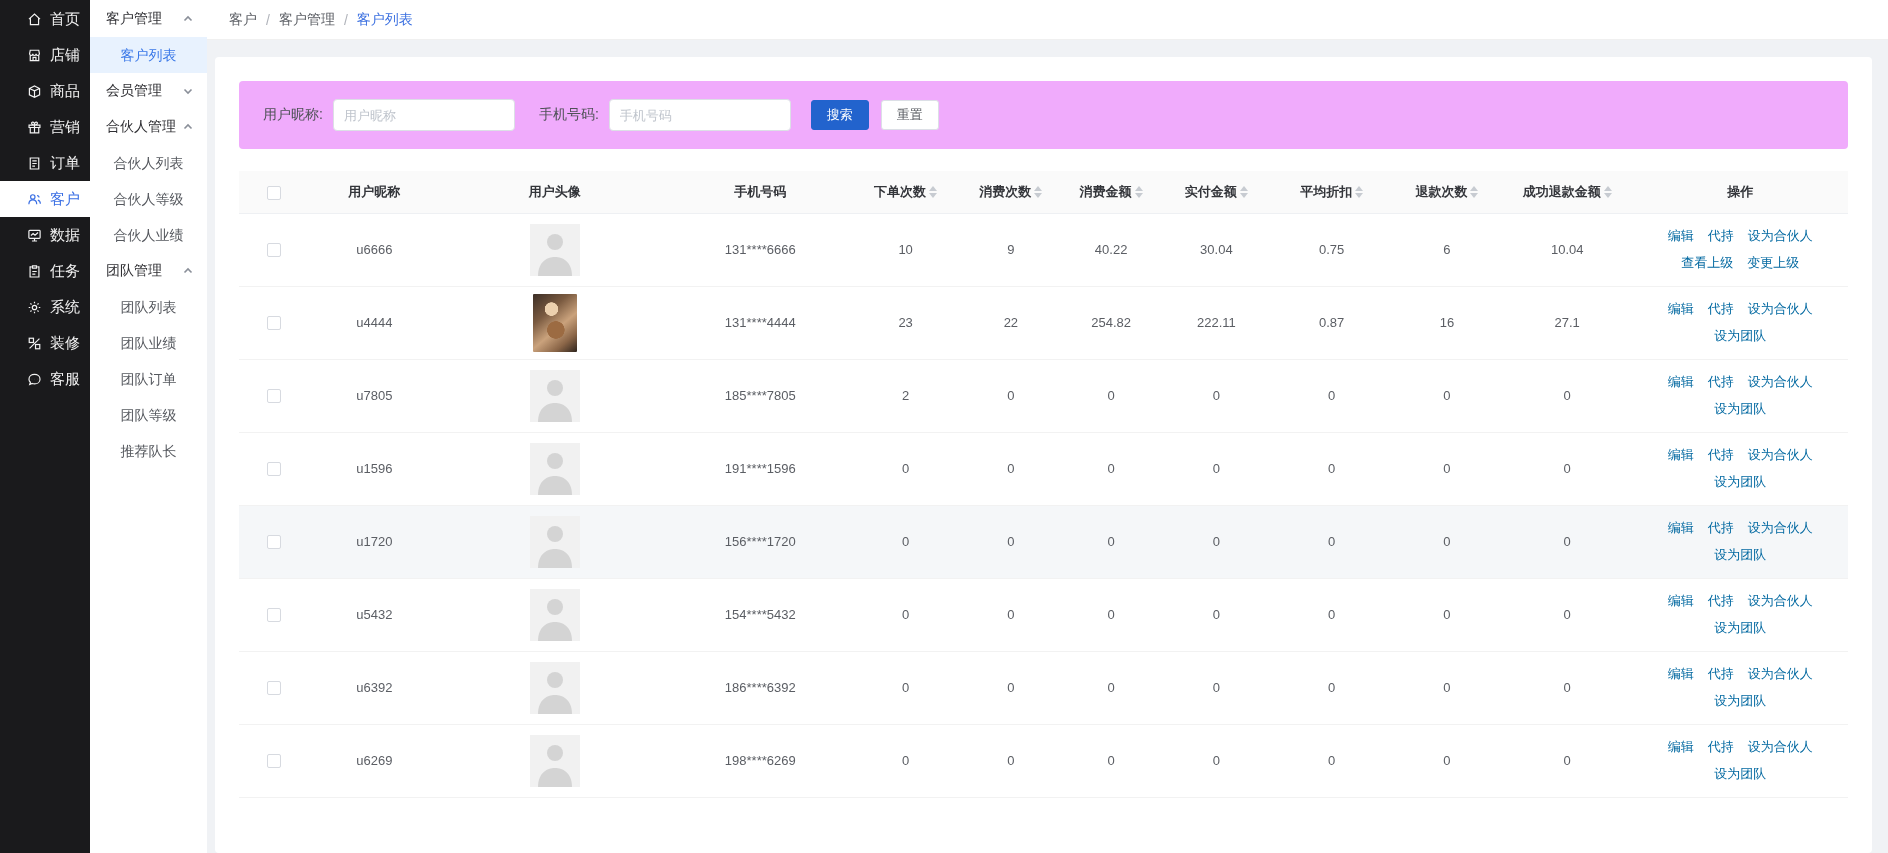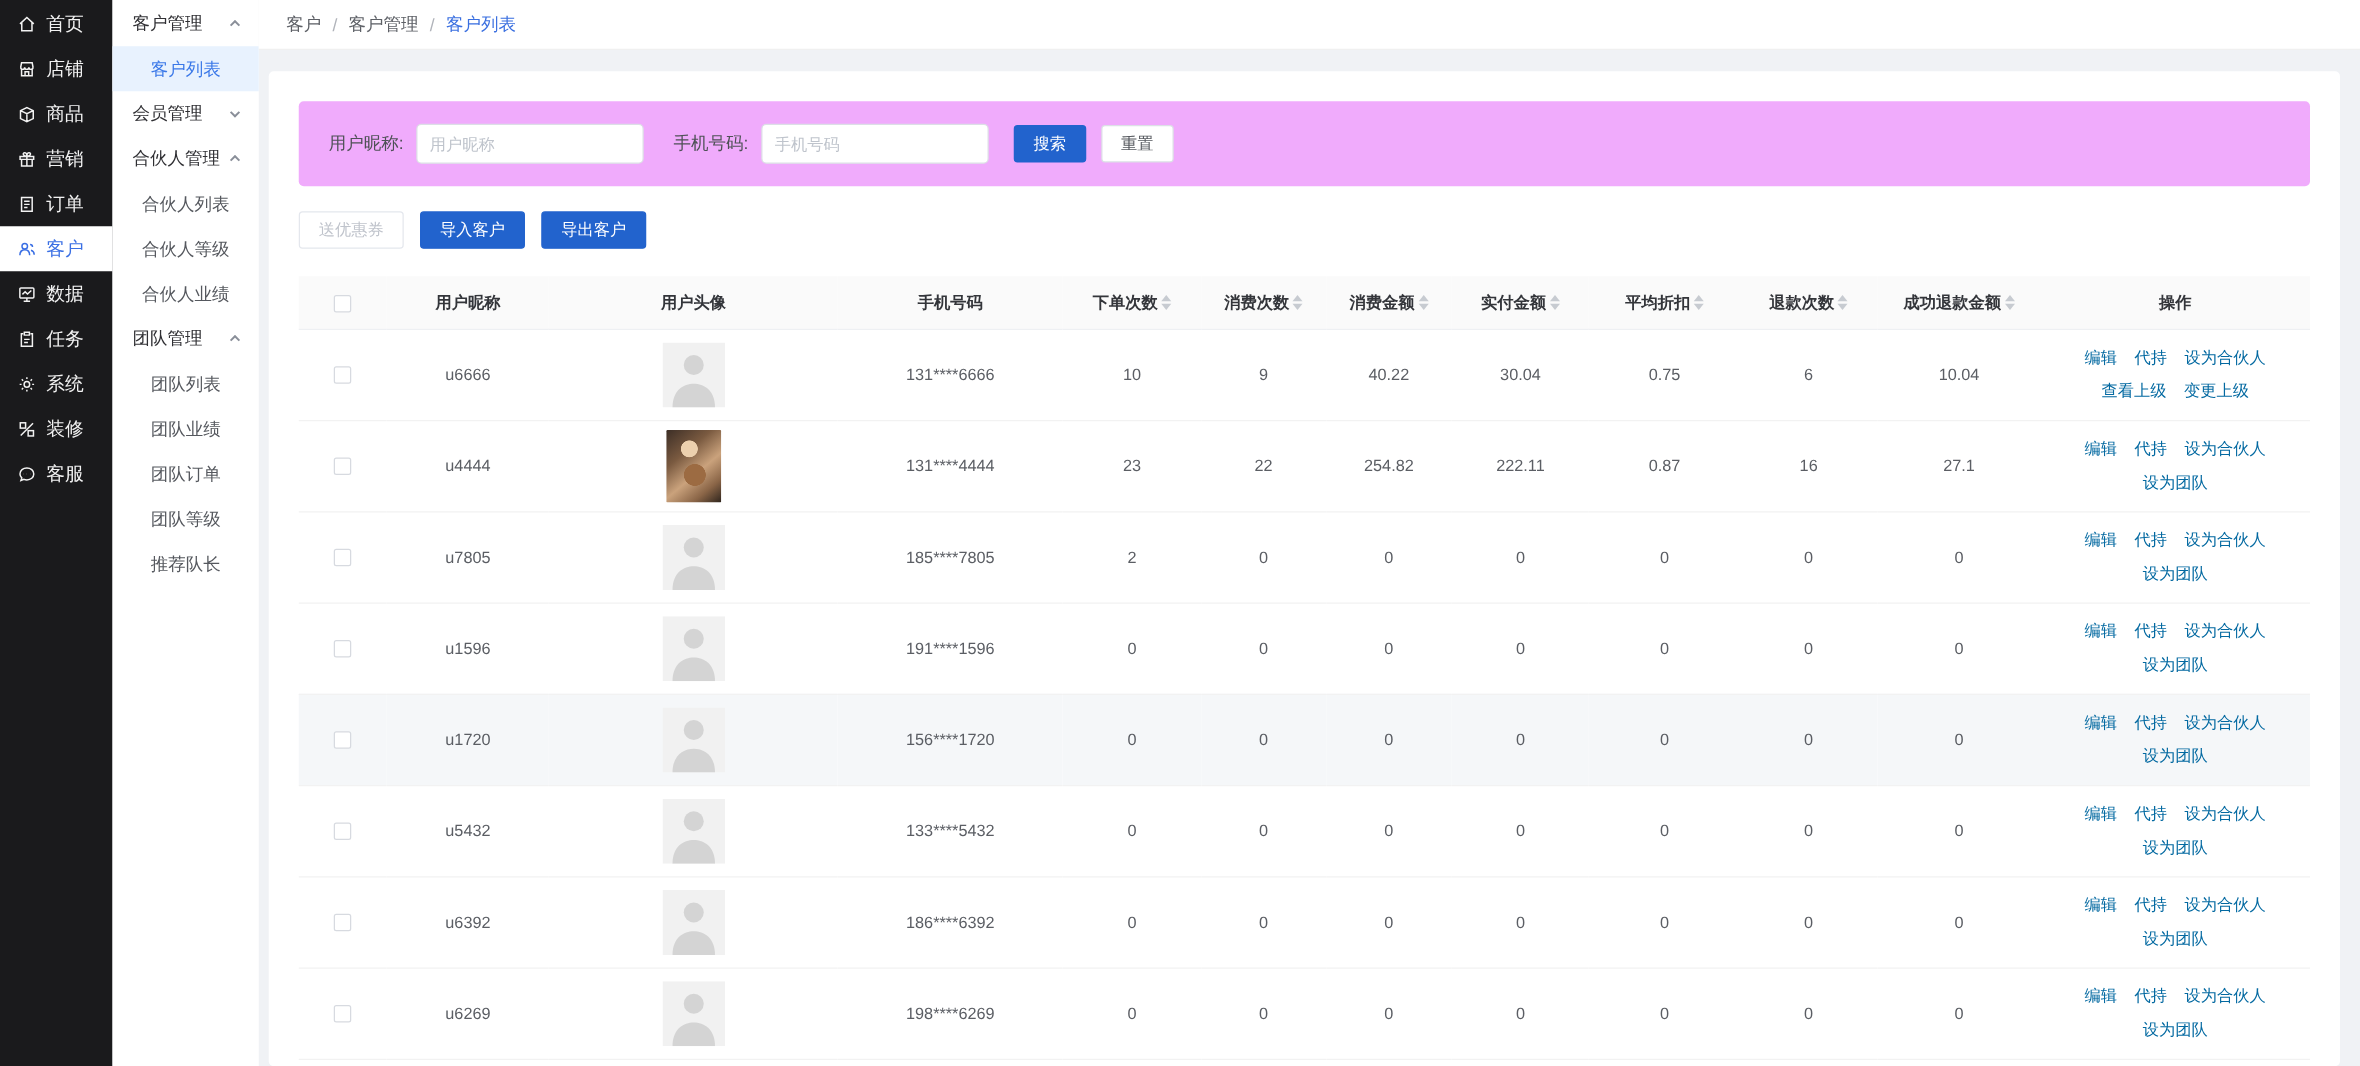--- a/index.html
+++ b/index.html
@@ -3,21 +3,21 @@
 <meta charset="utf-8">
 <style>
   * { margin:0; padding:0; box-sizing:border-box; }
   html,body { width:1888px; height:853px; overflow:hidden; }
   body { font-family:"Liberation Sans", sans-serif; font-size:14px; color:#303133; background:#f0f2f5; position:relative; }
 
   .app { display:flex; width:100%; height:100%; }
 
   
   .primary-nav { width:90px; background:#1a1a1c; height:100%; flex:0 0 90px; padding-top:1px; }
-  .pitem { display:flex; align-items:center; gap:7px; height:36px; padding-left:13px; color:#f2f2f2; font-size:15px; cursor:pointer; }
+  .pitem { display:flex; align-items:center; gap:7px; height:36px; padding-left:26px; color:#f2f2f2; font-size:15px; cursor:pointer; }
   .pitem .picon { display:flex; align-items:center; }
   .pitem .picon svg { width:17px; height:17px; stroke:currentColor; fill:none; stroke-width:1.4; }
   .pitem.active { background:#ffffff; color:#3a6fe4; }
 
   
   .secondary-nav { width:117px; background:#ffffff; height:100%; flex:0 0 117px; padding-top:1px; }
   .sgroup { display:flex; align-items:center; justify-content:space-between; height:36px; padding:0 14px 0 16px; font-size:14px; color:#2f2f33; cursor:pointer; }
   .sgroup svg { width:10px; height:10px; stroke:#8a8f99; stroke-width:1.6; fill:none; }
   .sitem { height:36px; line-height:36px; text-align:center; font-size:14px; color:#55585e; cursor:pointer; }
   .sitem.active { background:#e8f2fe; color:#3a78e8; }
@@ -231,25 +231,20 @@
           <input type="text" placeholder="用户昵称" style="">
           <span class="gap24"></span>
           <label>手机号码:</label>
           <input type="text" placeholder="手机号码" style="">
           <span class="gap20"></span>
           <button class="btn primary">搜索</button>
           <span class="gap12"></span>
           <button class="btn plain">重置</button>
         </div>
 
-        <div class="toolbar">
-          <button class="btn disabled">送优惠券</button>
-          <button class="btn primary">导入客户</button>
-          <button class="btn primary">导出客户</button>
-        </div>
 
         <div class="table-wrap">
           <table id="custTable">
               <colgroup>
                 <col style="width:70px">
                 <col style="width:130px">
                 <col style="width:230px">
                 <col style="width:180px">
                 <col style="width:110px">
                 <col style="width:100px">
@@ -462,21 +457,21 @@
                 <tr class="">
                   <td><span class="checkbox"></span></td>
                   <td>u5432</td>
                   <td>
                     <svg class="avatar-default" viewBox="0 0 50 52">
                       <rect width="50" height="52" fill="#f1f1f1"></rect>
                       <circle cx="25" cy="18" r="8" fill="#d4d4d4"></circle>
                       <path d="M8 52 C8 38 17 33 25 33 C33 33 42 38 42 52 Z" fill="#d4d4d4"></path>
                     </svg>
                   </td>
-                  <td>133****5432</td>
+                  <td>154****5432</td>
                   <td>0</td>
                   <td>0</td>
                   <td>0</td>
                   <td>0</td>
                   <td>0</td>
                   <td>0</td>
                   <td>0</td>
                   <td>
                     <div class="actions">
                       <a>编辑</a>

